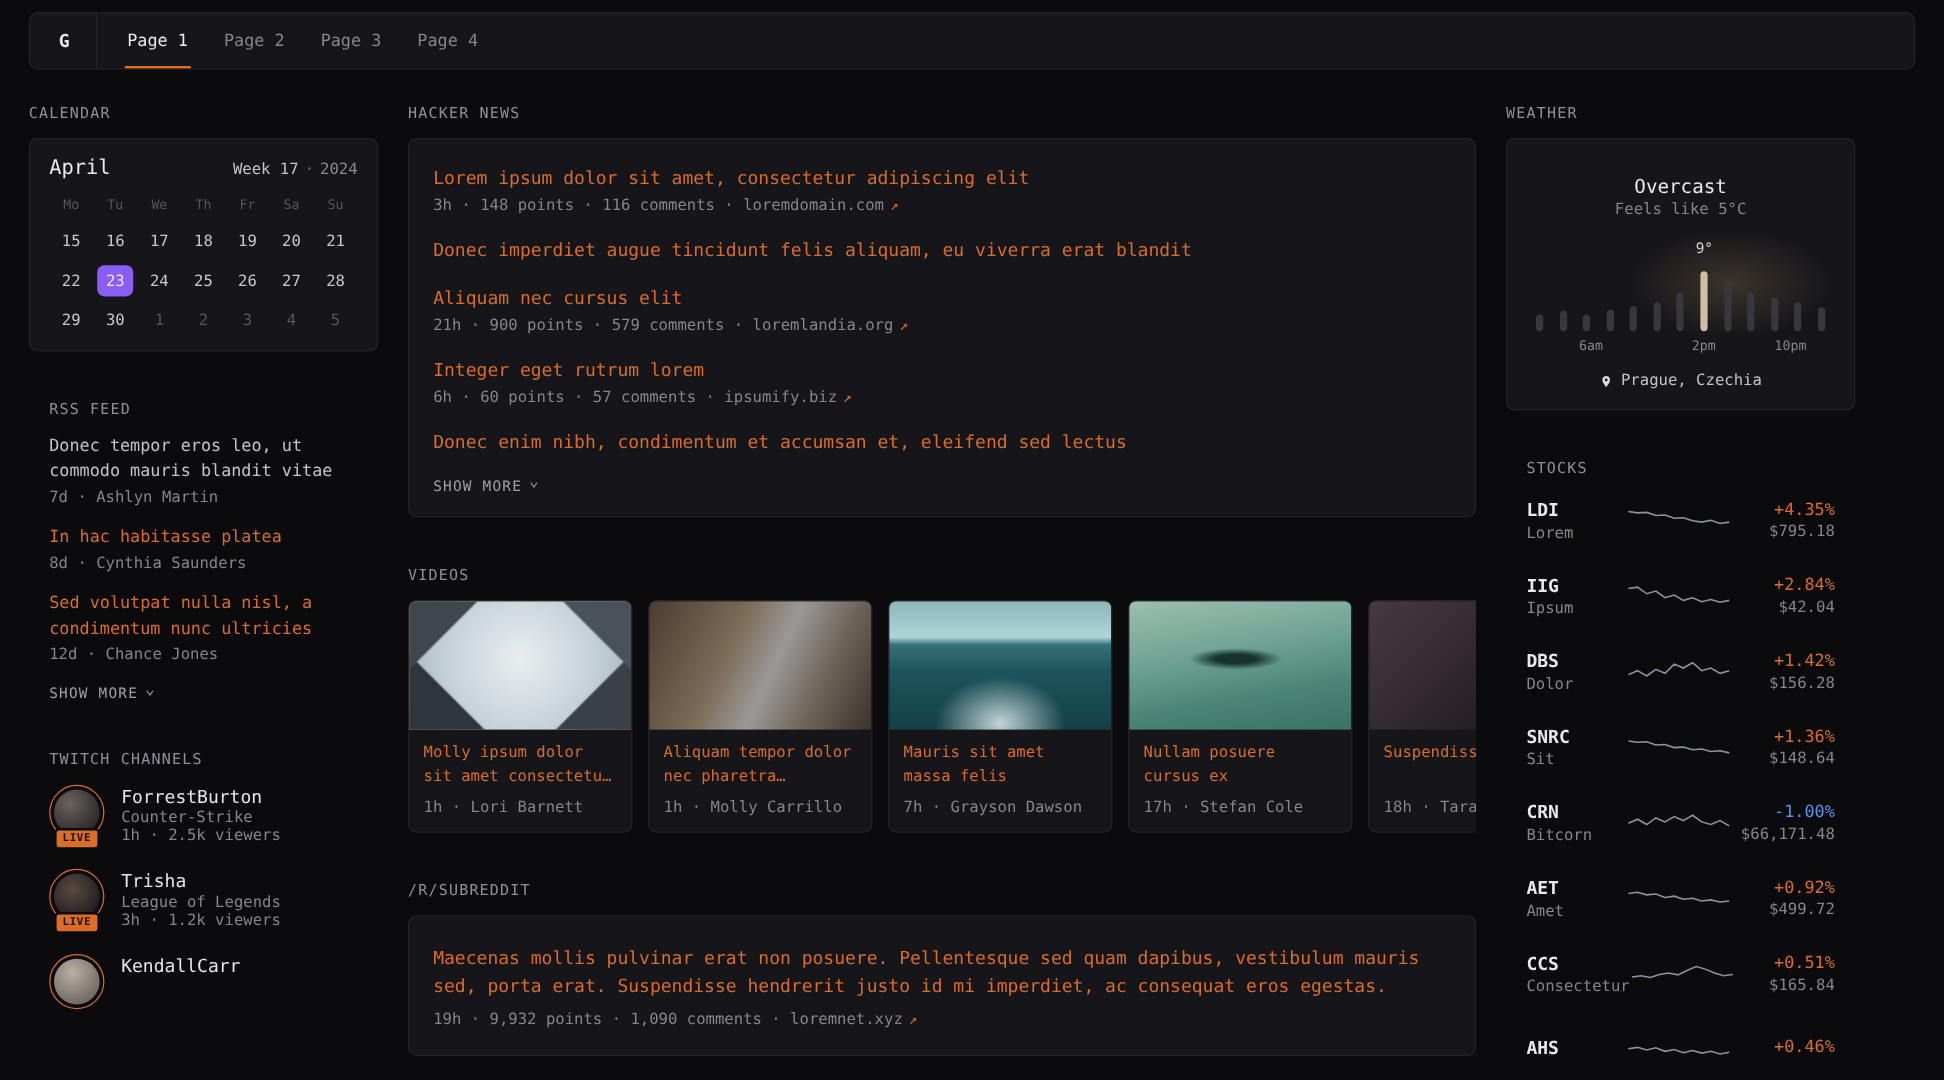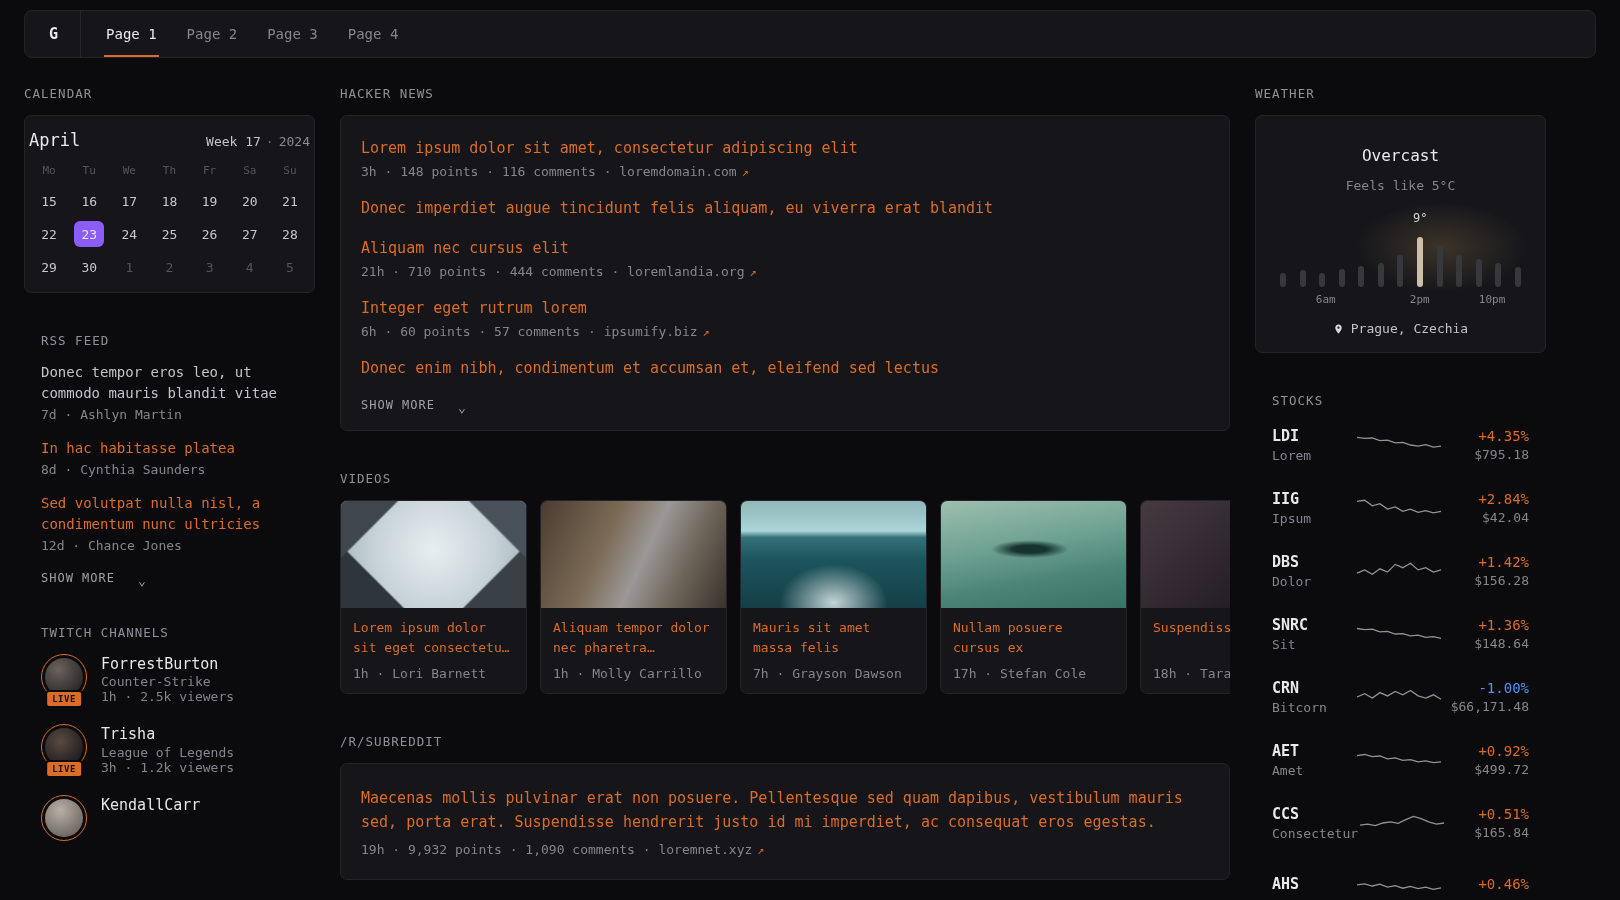--- a/index.html
+++ b/index.html
@@ -40,40 +40,40 @@
   .col-left{flex:0 0 291px;width:291px}
   .col-mid{flex:0 0 890px;width:890px}
   .col-right{flex:0 0 291px;width:291px}
   .widget + .widget{margin-top:40px}
   .widget-title{font-size:12.5px;letter-spacing:1px;color:#90909a;margin-bottom:14px}
   .card{background:var(--card);border:1px solid var(--border);border-radius:7px}
   .frameless{padding:0 17px}
   .meta{font-size:13px;color:var(--muted)}
 
   
-  .calendar-card{padding:14px 4px 12px}
+  .calendar-card{padding:14px 16px 12px}
   .cal-header{display:flex;justify-content:space-between;align-items:baseline}
   .cal-month{font-size:17px;color:var(--bright)}
   .cal-meta{font-size:13px}
   .cal-week{color:#c4c4ca}
   .cal-dot{color:#6a6a72;margin:0 5px}
   .cal-year{color:#8a8a92}
   .cal-grid{display:grid;grid-template-columns:repeat(7,1fr);row-gap:7px;margin-top:14px;text-align:center}
   .cal-dow{font-size:11px;color:#55555e;padding-bottom:4px}
   .cal-day{font-size:13px;color:#c7c7cd;height:26px;width:30px;margin:0 auto;
     display:flex;align-items:center;justify-content:center;border-radius:6px}
   .cal-day.next-month{color:#55555e}
   .cal-day.selected{background:#8b5cf6;color:var(--bright)}
 
   
   .rss-item{margin-bottom:16px}
   .rss-title{font-size:14px;line-height:1.5;color:var(--accent)}
   .rss-title.muted{color:#c3c3c8}
   .rss-item .meta{margin-top:3px}
-  .show-more{display:flex;align-items:flex-end;gap:23px;font-size:12px;letter-spacing:1px;color:#a0a0a8;margin-top:18px}
+  .show-more{display:flex;align-items:flex-start;gap:6px;font-size:12px;letter-spacing:1px;color:#a0a0a8;margin-top:18px}
   .chev{font-size:13px;line-height:0.6;color:#a0a0a8}
 
   
   .twitch-item{display:flex;gap:14px;margin-bottom:20px;align-items:flex-start}
   .avatar-wrap{position:relative;flex:0 0 46px;width:46px;height:46px}
   .avatar-ring{width:46px;height:46px;border-radius:50%;border:1.5px solid var(--accent);
     display:flex;align-items:center;justify-content:center}
   .avatar{width:38px;height:38px;border-radius:50%}
   .av-1{background:radial-gradient(circle at 35% 30%,#6b625c,#2c2a29 75%)}
   .av-2{background:radial-gradient(circle at 40% 35%,#5a4a42,#1f1c1e 78%)}
@@ -116,21 +116,21 @@
   .video-body .meta{margin-top:8px}
 
   
   .sub-card{padding:22px 20px}
   .sub-title{font-size:15px;color:var(--accent);line-height:1.6}
   .sub-card .meta{margin-top:8px}
 
   
   .weather-card{padding:30px 16px 16px;text-align:center}
   .w-cond{font-size:16px;color:var(--bright)}
-  .w-feels{font-size:13px;color:var(--muted);margin-top:13px}
+  .w-feels{font-size:13px;color:var(--muted);margin-top:2px}
   .w-chart{position:relative;height:98px;margin-top:16px}
   .w-glow{position:absolute;left:32%;top:-8px;width:175px;height:92px;
     background:radial-gradient(ellipse at center,rgba(199,160,97,.22),rgba(199,160,97,0) 70%)}
   .bars{position:absolute;bottom:20px;left:8px;right:8px;height:70px;
     display:flex;align-items:flex-end;justify-content:space-between}
   .wbar{width:6px;border-radius:3px;background:#37373e}
   .wbar.hl{background:#cec0a8}
   .peak{position:absolute;top:2px;transform:translateX(-50%);font-size:12px;color:#d6d6da}
   .time-labels{position:absolute;bottom:0;left:8px;right:8px;height:14px;font-size:11px;color:var(--muted)}
   .time-labels span{position:absolute;transform:translateX(-50%)}
@@ -282,21 +282,21 @@
       <div class="card hn-card">
         <div class="hn-item">
           <a class="hn-title interact">Lorem ipsum dolor sit amet, consectetur adipiscing elit</a>
           <div class="meta"><span>3h · 148 points · 116 comments · loremdomain.com</span><span class="ext">↗</span></div>
         </div>
         <div class="hn-item">
           <a class="hn-title interact">Donec imperdiet augue tincidunt felis aliquam, eu viverra erat blandit</a>
         </div>
         <div class="hn-item">
           <a class="hn-title interact">Aliquam nec cursus elit</a>
-          <div class="meta"><span>21h · 710 points · 444 comments · loremlandia.org</span><span class="ext">↗</span></div>
+          <div class="meta"><span>21h · 900 points · 579 comments · loremlandia.org</span><span class="ext">↗</span></div>
         </div>
         <div class="hn-item">
           <a class="hn-title interact">Integer eget rutrum lorem</a>
           <div class="meta"><span>6h · 60 points · 57 comments · ipsumify.biz</span><span class="ext">↗</span></div>
         </div>
         <div class="hn-item">
           <a class="hn-title interact">Donec enim nibh, condimentum et accumsan et, eleifend sed lectus</a>
         </div>
         <div class="show-more interact">
           <span>SHOW MORE</span>
@@ -304,21 +304,21 @@
         </div>
       </div>
     </section>
 
     <section class="widget">
       <div class="widget-title">VIDEOS</div>
       <div class="videos-row">
         <div class="video-card interact">
           <div class="thumb thumb-1"></div>
           <div class="video-body">
-            <div class="video-title">Lorem ipsum dolor sit eget consectetu…</div>
+            <div class="video-title">Molly ipsum dolor sit amet consectetu…</div>
             <div class="meta">1h · Lori Barnett</div>
           </div>
         </div>
         <div class="video-card interact">
           <div class="thumb thumb-2"></div>
           <div class="video-body">
             <div class="video-title">Aliquam tempor dolor nec pharetra…</div>
             <div class="meta">1h · Molly Carrillo</div>
           </div>
         </div>

